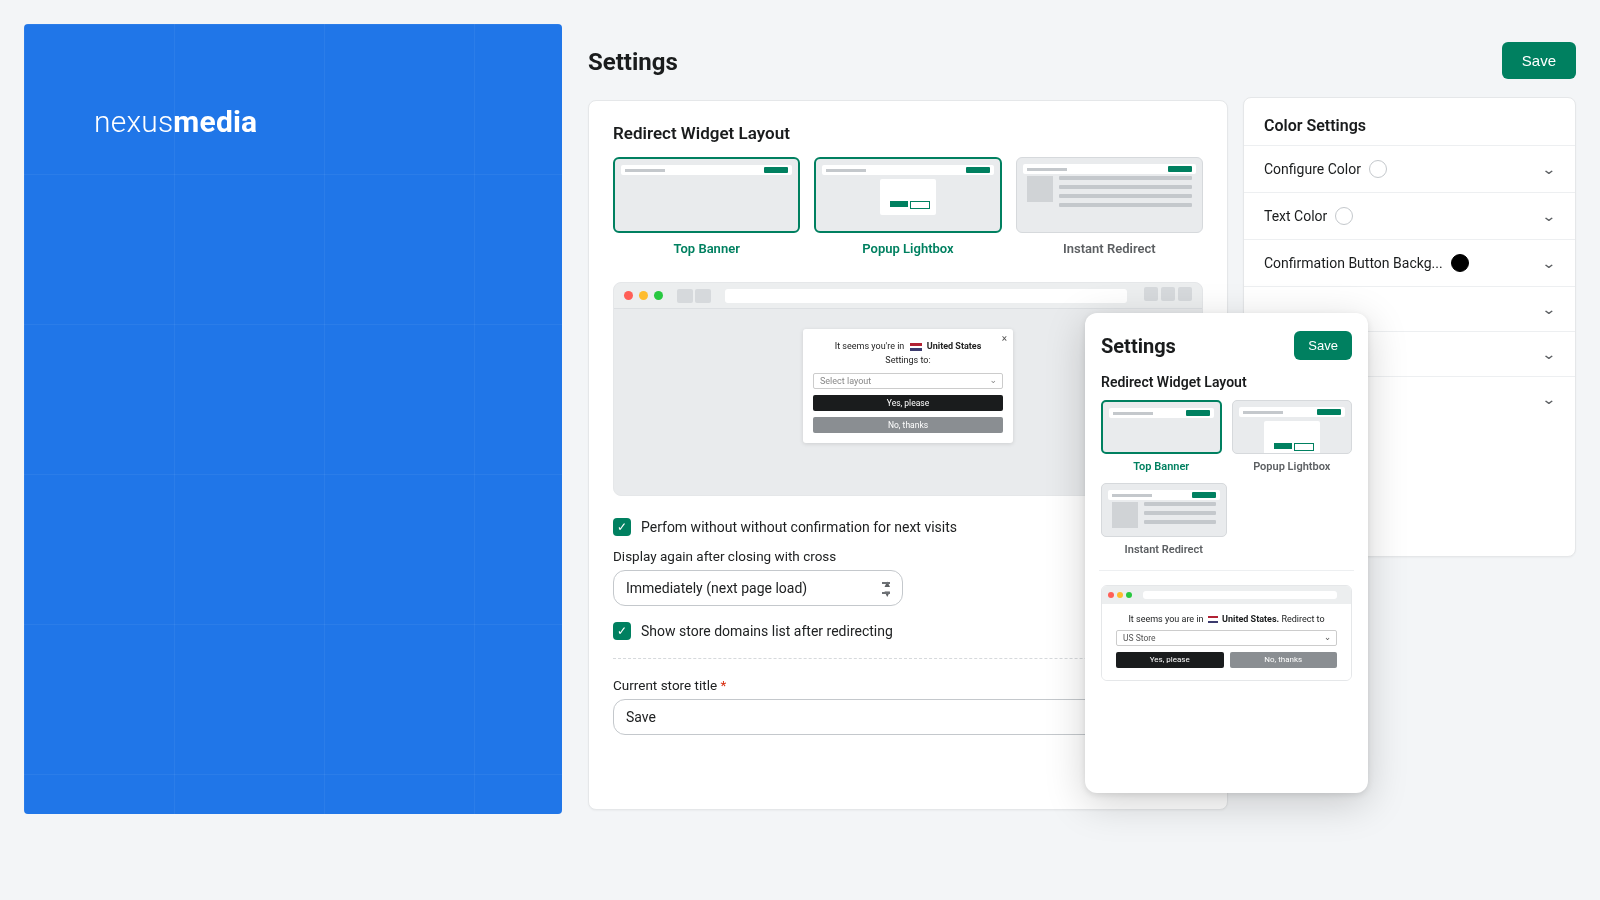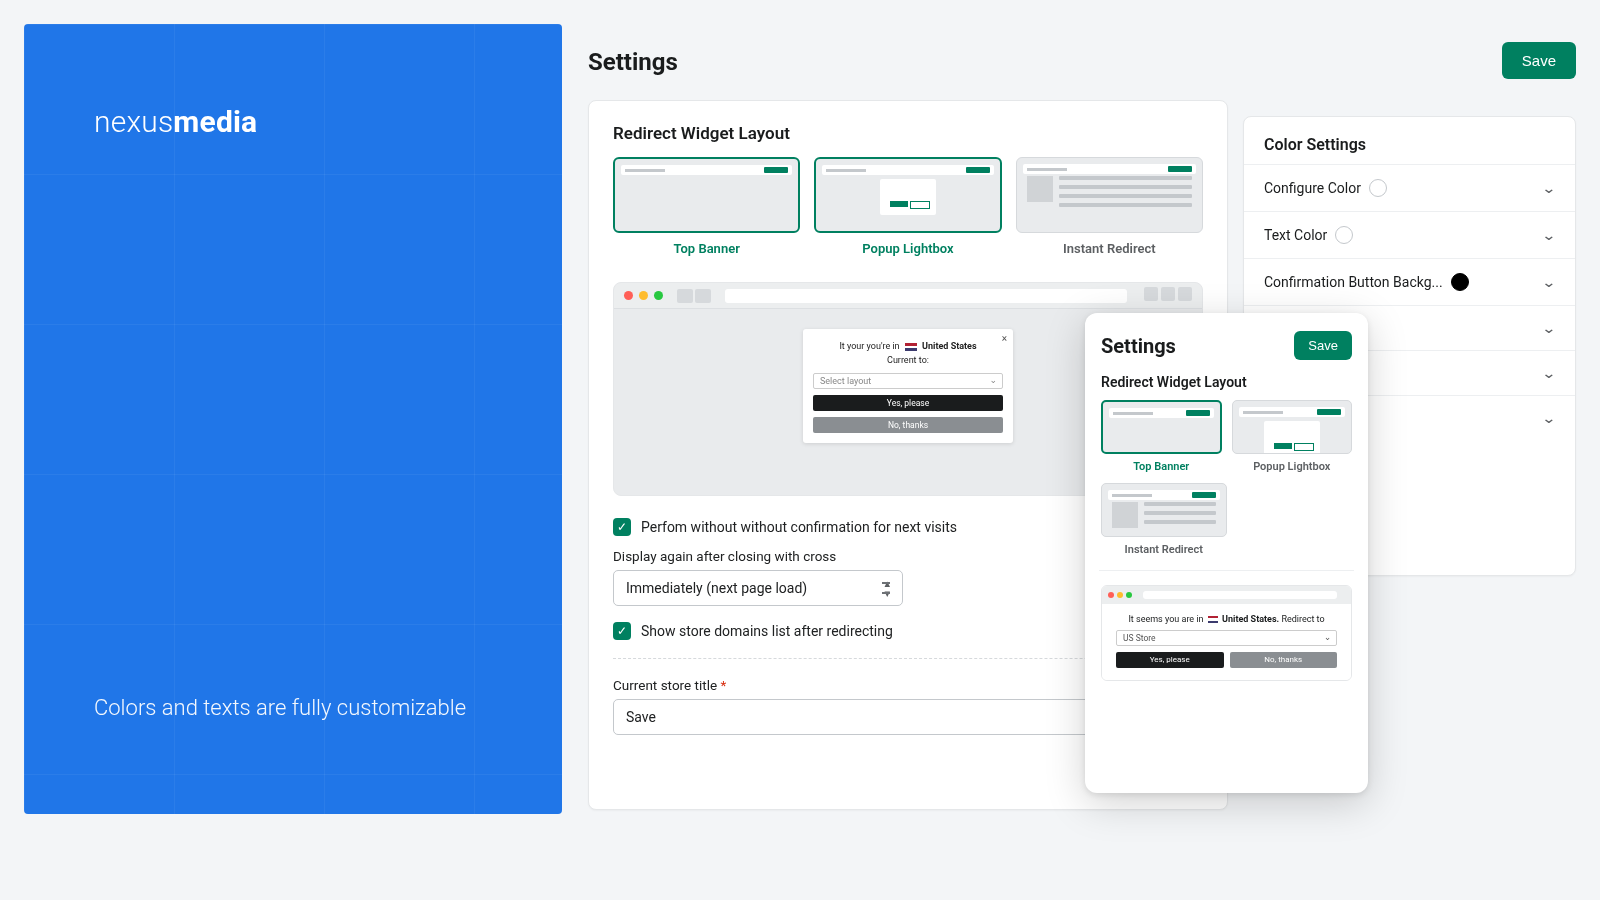--- a/index.html
+++ b/index.html
@@ -104,38 +104,38 @@
 
   
   .options { margin-top: 22px; font-size: 14px; color:#202223; }
   .chk-row { display:flex; align-items:center; gap:10px; margin-bottom:12px;}
   .chk {
     width:18px;height:18px;border-radius:4px;background:#008060;
     display:flex;align-items:center;justify-content:center;color:#fff;font-size:12px;
   }
   .field-label{ font-size:13.5px; color:#202223; margin:8px 0 6px;}
   .select, .text-input{
-    width: 290px; height:36px; border:1px solid #c4c8cc; border-radius:5px;
+    width: 290px; height:36px; border:1px solid #c4c8cc; border-radius:12px;
     background:#fff; padding:0 12px; font-size:14px; display:flex; align-items:center;
     position:relative;
   }
   .select::after{ content:""; position:absolute; right:10px; top:9px; width:10px; height:16px;
     background:
       linear-gradient(#6d7175,#6d7175) 0 2px/8px 2px no-repeat,
       linear-gradient(#6d7175,#6d7175) 0 12px/8px 2px no-repeat;
     transform: none;
   }
   .select .caret{ position:absolute; right:12px; top:8px; font-size:11px; color:#5c5f62; line-height:10px;}
   .dashed { border-top:1px dashed #d6d9dc; margin:18px 0;}
   .req { color:#d72c0d; }
   .text-input { width: 100%; }
 
   
   .right-card {
-    position: absolute; left: 1243px; top: 116px;
+    position: absolute; left: 1243px; top: 97px;
     width: 333px; height: 460px; overflow:hidden;
   }
   .right-card h3 { font-size: 16px; font-weight:600; padding:18px 20px 10px; }
   .acc-row {
     display:flex; align-items:center; justify-content:space-between;
     padding: 14px 20px; border-top:1px solid #edeff1; font-size:14px;
     cursor:pointer;
   }
   .swatch { width:18px;height:18px;border-radius:50%;border:1px solid #c4c8cc; margin-left:8px; flex-shrink:0;}
   .swatch.black{background:#000;border-color:#000}
@@ -173,21 +173,20 @@
   .mini-btns div{flex:1;height:16px;line-height:16px;border-radius:2px;font-size:8px;color:#fff}
   .mini-btns .d{background:#1a1c1d}.mini-btns .g{background:#8a8e92}
 </style>
 </head>
 <body>
 
 <div class="hero">
   <div class="brand">
     <span>nexus</span><b>media</b>
   </div>
-  <div class="sub">Colors and texts are fully customizable</div>
 </div>
 
 <div class="page-title">Settings</div>
 <button class="save-btn">Save</button>
 
 <div class="card main-card">
   <h3>Redirect Widget Layout</h3>
 
   <div class="layout-row">
     <div class="layout-opt selected">
@@ -227,25 +226,25 @@
           <span></span>
           <span></span>
         </div>
       <div class="urlbar"></div>
       <div class="tool-icons"><span></span><span></span><span></span></div>
     </div>
     <div class="viewport">
       <div class="popup-box">
         <span class="close">×</span>
         <div class="line1">
-          <span>It your you're in</span>
+          <span>It seems you're in</span>
           <span class="flag"></span>
           <b>United States</b>
         </div>
-        <div style="margin-top:4px">Current to:</div>
+        <div style="margin-top:4px">Settings to:</div>
         <div class="sel">Select layout</div>
         <div class="btn dark">Yes, please</div>
         <div class="btn grey">No, thanks</div>
       </div>
     </div>
   </div>
 
   <div class="options">
     <div class="chk-row">
       <div class="chk">✓</div>

